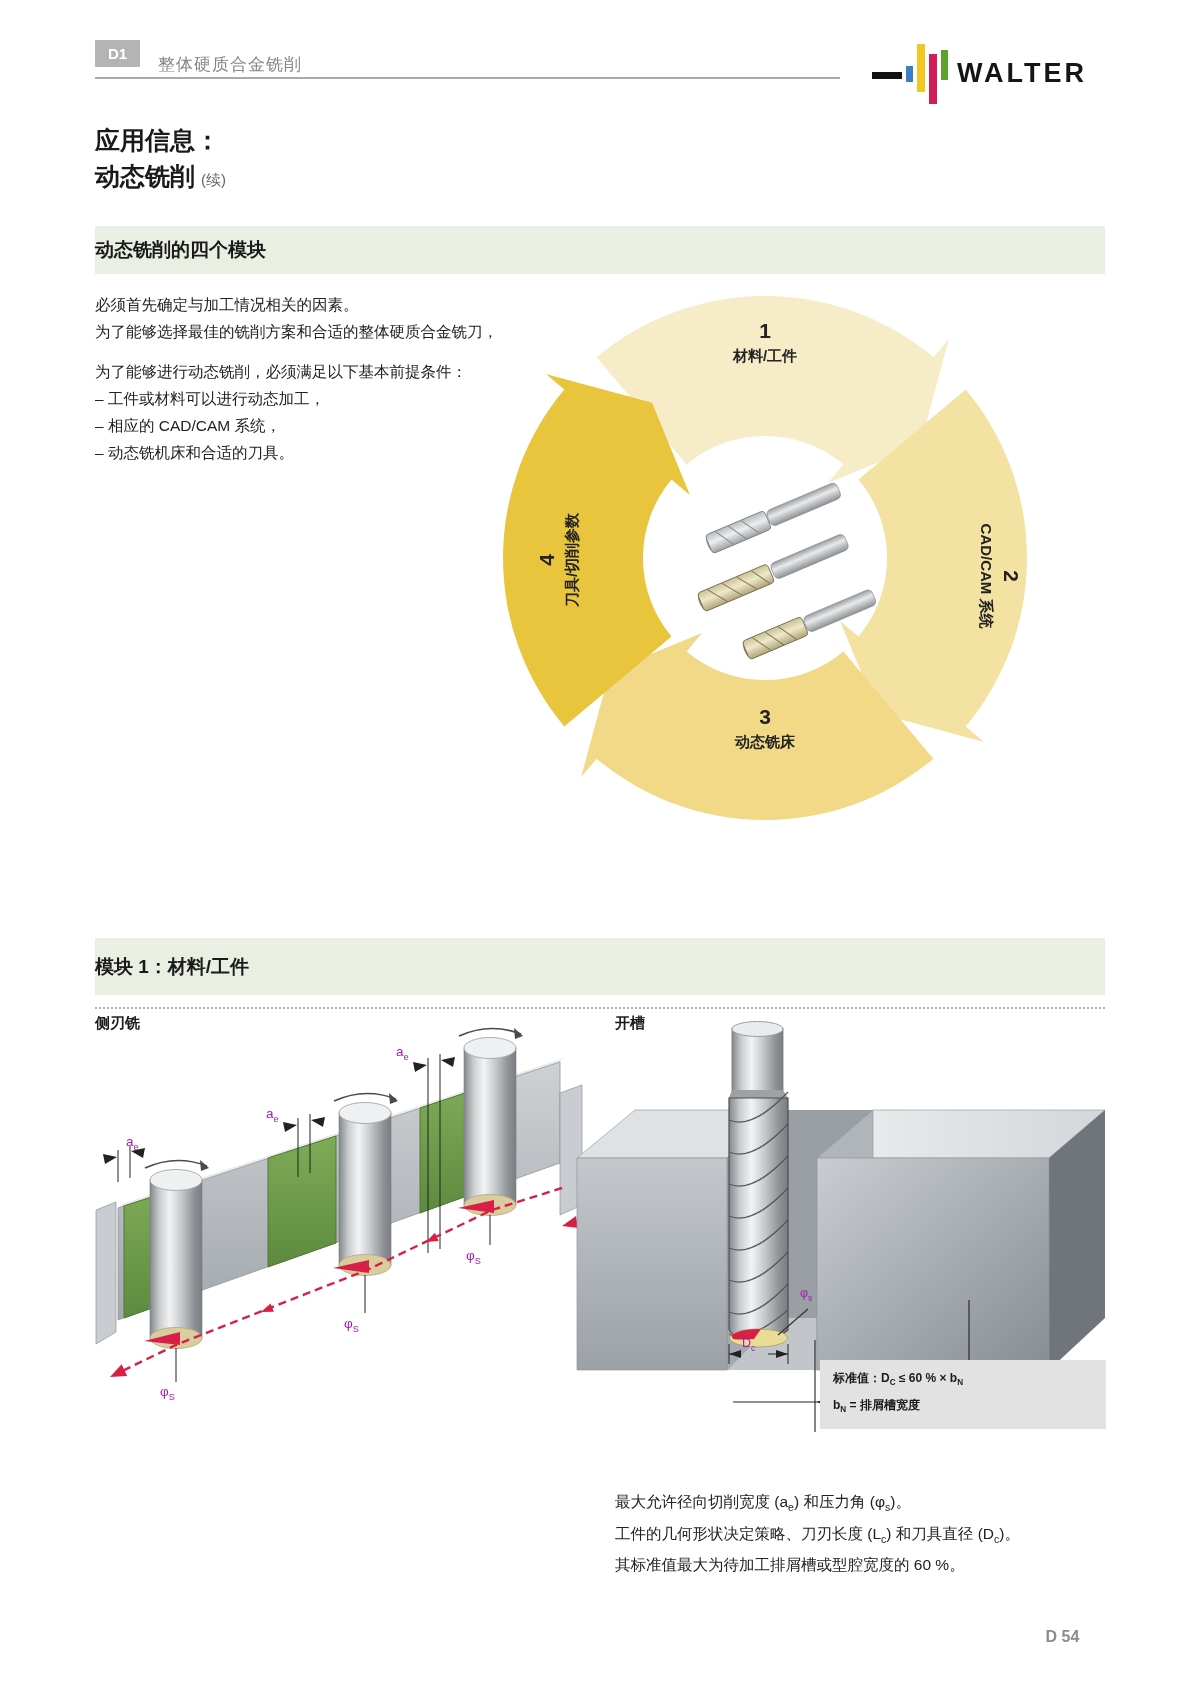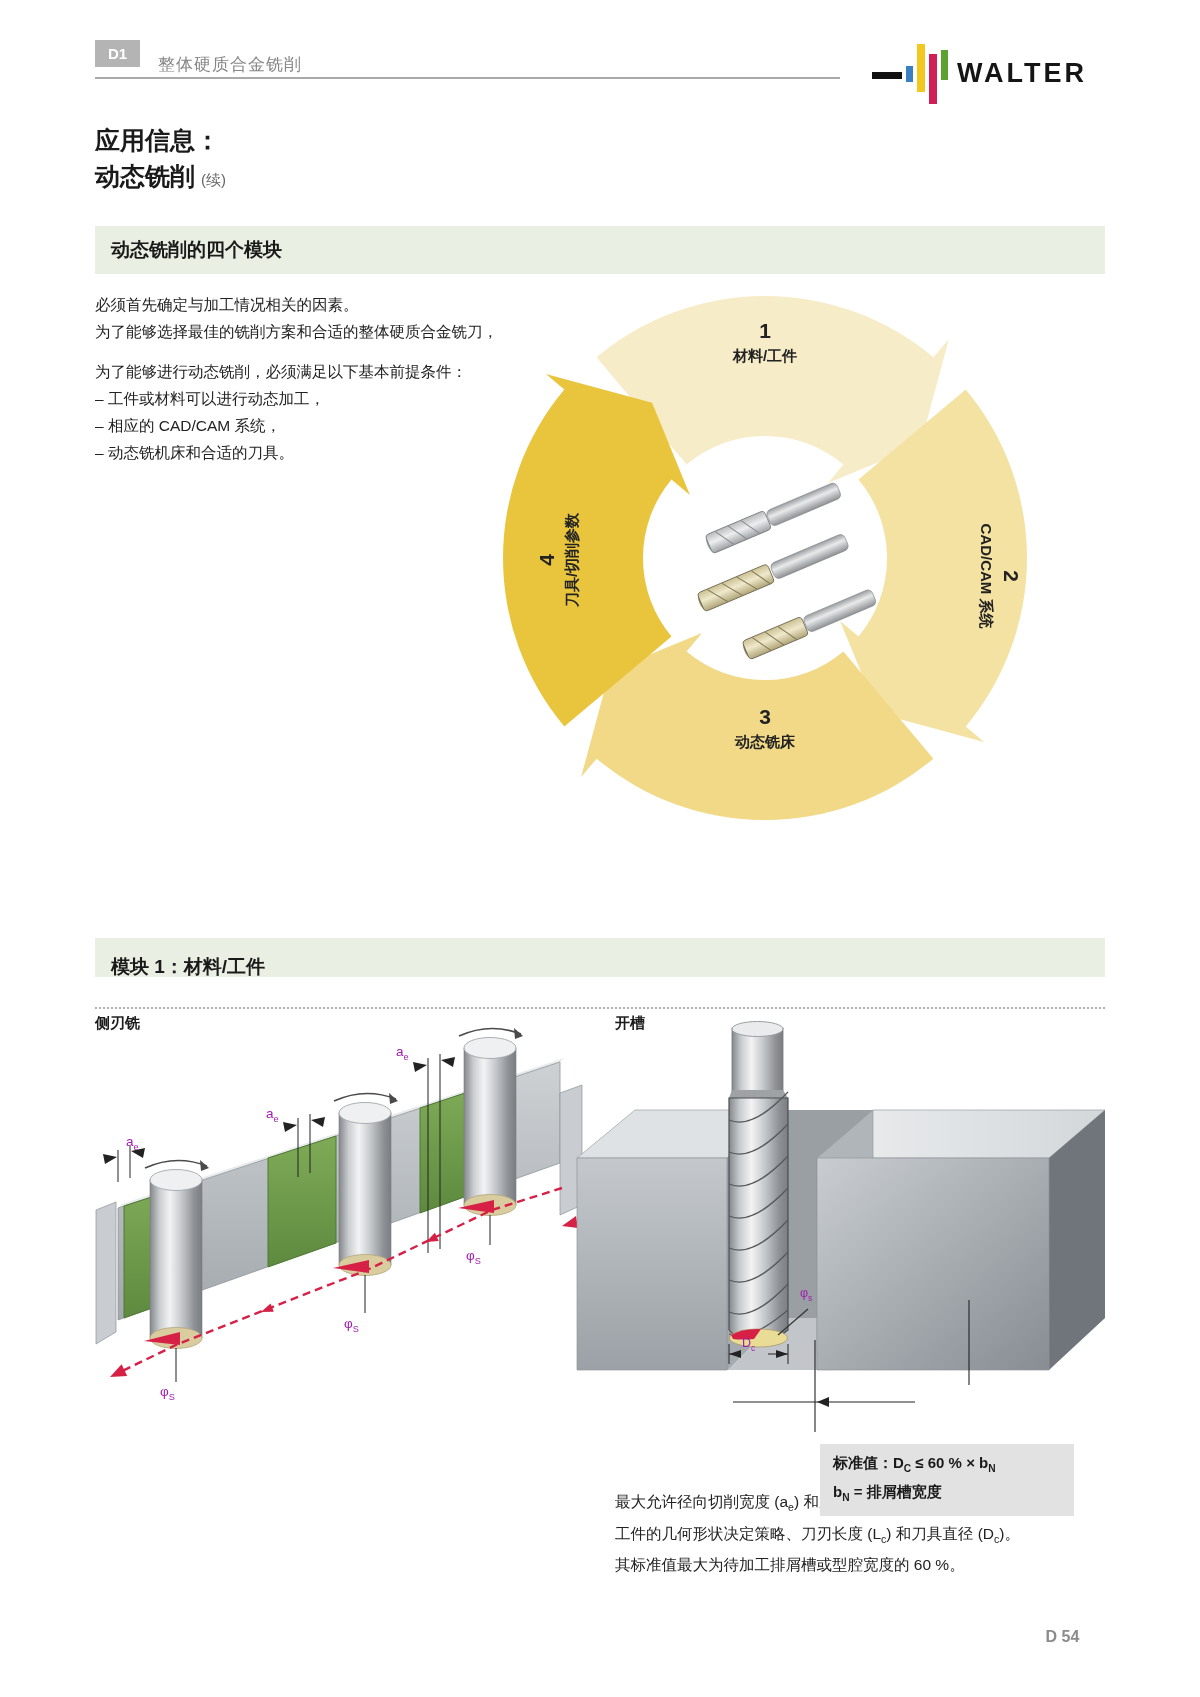--- a/index.html
+++ b/index.html
@@ -17,45 +17,45 @@
   .bar-yellow{width:8px;height:48px;background:var(--logo-yellow);margin-top:2px;}
   .bar-magenta{width:8px;height:50px;background:var(--logo-magenta);margin-top:12px;}
   .bar-green{width:7px;height:30px;background:var(--logo-green);margin-top:8px;}
   .logo .wordmark{font-size:27px;font-weight:bold;letter-spacing:3px;color:#151515;margin:16px 0 0 9px;}
   
   .pgtitle{position:absolute;left:95px;top:122px;line-height:36px;}
   .pgtitle .t1,.pgtitle .t2{font-size:25px;font-weight:bold;color:#1a1a1a;}
   .pgtitle .cont{font-size:15px;font-weight:normal;color:#666;margin-left:6px;}
   
   .band{position:absolute;left:95px;width:1010px;background:var(--band-green);
-        font-size:19px;font-weight:bold;color:#1a1a1a;padding-left:16px;box-sizing:border-box;}
+        font-size:19px;font-weight:bold;color:#1a1a1a;padding-left:0;box-sizing:border-box;}
   .band1{top:226px;height:48px;line-height:48px;}
-  .band2{top:938px;height:39px;line-height:57px;}
+  .band2{top:938px;height:57px;line-height:57px;}
   .dotted{position:absolute;left:95px;top:1007px;width:1010px;border-top:2px dotted #b0b0b0;}
   
   .intro{position:absolute;left:95px;top:291px;width:430px;font-size:15.5px;line-height:27px;color:#222;}
   .intro .p2{margin-top:13px;}
   
   .ringsvg{position:absolute;left:465px;top:258px;z-index:1;}
   svg{overflow:visible;}
   .cycmod{position:absolute;text-align:center;z-index:2;color:#222;}
   .cycnum{font-size:21px;font-weight:bold;line-height:26px;}
   .cyclabel{font-size:15px;font-weight:bold;margin-top:3px;}
   .rot90{transform:rotate(90deg);}
   .rotm90{transform:rotate(-90deg);}
   .cycmod.vert{display:flex;flex-direction:column;justify-content:center;}
   
   .figcap{position:absolute;font-size:15px;font-weight:bold;color:#1a1a1a;z-index:2;}
   .figsvg{position:absolute;z-index:1;}
   .tlabel{position:absolute;font-size:13.5px;color:#a21caf;z-index:2;white-space:nowrap;}
   .tlabel sub{font-size:0.68em;}
   .tlabel.small{font-size:12.5px;}
   
-  .formula{position:absolute;left:820px;top:1444px;width:254px;background:#e2e2e2;z-index:3;
-           padding:7px 13px;box-sizing:border-box;font-size:15px;font-weight:bold;line-height:23px;color:#1a1a1a;}
+  .formula{position:absolute;left:820px;top:1360px;width:286px;background:#e2e2e2;z-index:3;
+           padding:7px 13px;box-sizing:border-box;font-size:12px;font-weight:bold;line-height:23px;color:#1a1a1a;}
   .formula sub{font-size:0.68em;font-weight:bold;}
   
   .note{position:absolute;left:615px;top:1489px;width:500px;font-size:15.5px;line-height:25.5px;color:#222;}
   .note sub{font-size:0.68em;}
   .pageno{position:absolute;left:1020px;top:1628px;width:85px;text-align:center;
           font-size:16px;font-weight:bold;color:#8b8b8b;}
 </style>
 </head>
 <body>
 

